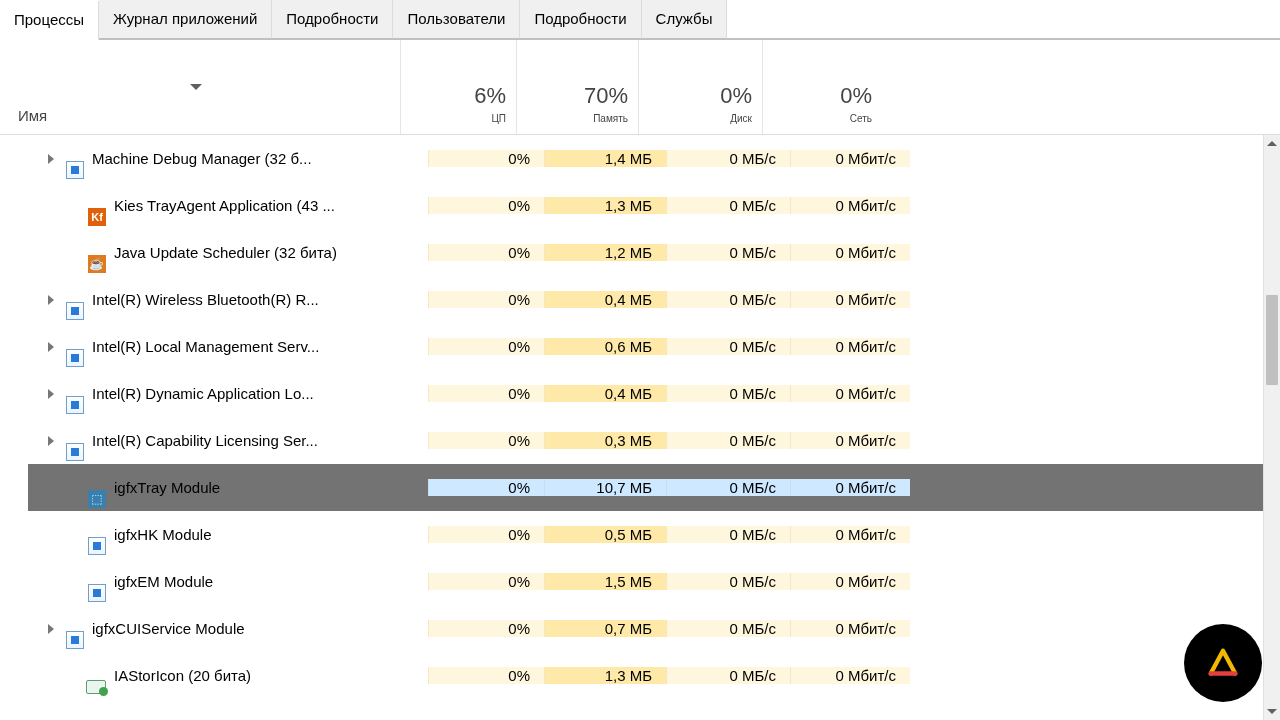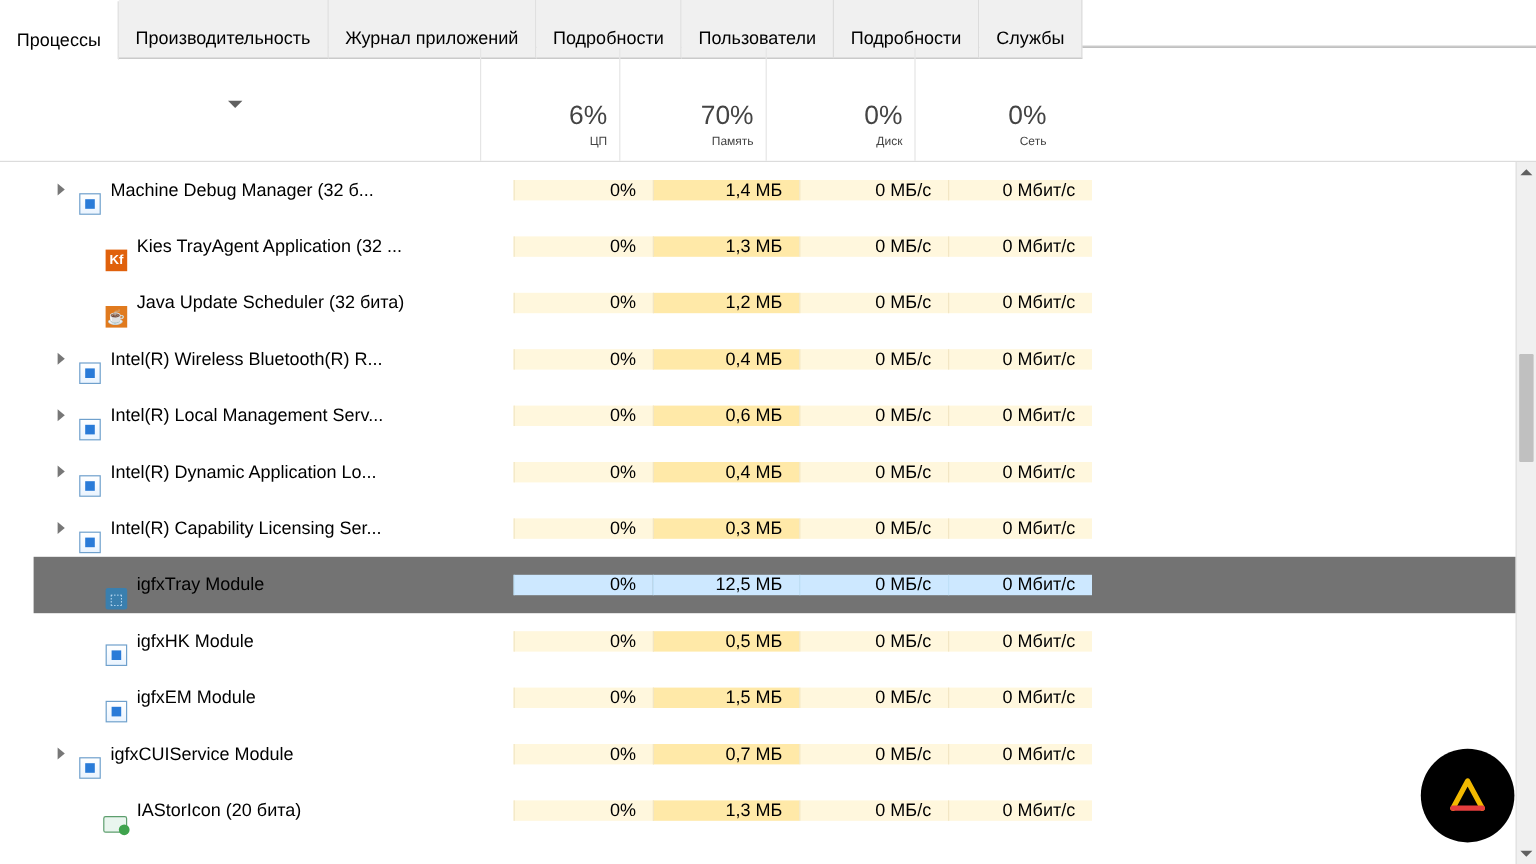--- a/index.html
+++ b/index.html
@@ -1,20 +1,20 @@
 <!DOCTYPE html>
 <html><head>
 <meta charset="utf-8">
 <style>
 * { margin: 0; padding: 0; box-sizing: border-box; }
 body { font-family: "Segoe UI", Tahoma, sans-serif; font-size: 15px; background: #fff; width: 1280px; height: 720px; overflow: hidden; position: relative; color: #000; }
 
 
 .tabs { display:flex; border-bottom:1px solid #c0c0c0; background:#fff; height:40px; }
-.tab { padding:24px 14px; border-right:1px solid #dcdcdc; background:#f0f0f0; border-bottom:1px solid #c0c0c0; cursor:default; user-select:none; white-space:nowrap; }
+.tab { padding:10px 14px; border-right:1px solid #dcdcdc; background:#f0f0f0; border-bottom:1px solid #c0c0c0; cursor:default; user-select:none; white-space:nowrap; }
 .tab.active { background:#fff; border-bottom:1px solid #fff; position:relative; top:1px; }
 .tabs-rest { flex:1; border-bottom:1px solid #c0c0c0; }
 
 
 .header { display:flex; height:95px; border-bottom:1px solid #dcdcdc; align-items:stretch; }
 .hcol { border-left:1px solid #e5e5e5; display:flex; flex-direction:column; justify-content:flex-end; padding:6px 10px 10px 10px; text-align:right; }
 .hcol .pct { font-size:22px; color:#444; margin-bottom:4px; }
 .hcol .lbl { font-size:10px; color:#444; }
 .hname { flex:0 0 400px; display:flex; flex-direction:column; justify-content:flex-end; padding:6px 10px 10px 18px; position:relative; }
 .hname .nmlbl { color:#444; }
@@ -63,32 +63,32 @@
 
 
 .brand { position:absolute; right:18px; bottom:18px; width:78px; height:78px; background:#000; border-radius:50%; display:flex; align-items:center; justify-content:center; }
 .brand svg { width:42px; height:42px; }
 </style>
 </head>
 <body>
 
 <div class="tabs" id="tabs-bar">
     <div class="tab active">Процессы</div>
-    <div class="tab">Производительность</div>
     <div class="tab">Журнал приложений</div>
     <div class="tab">Подробности</div>
     <div class="tab">Пользователи</div>
     <div class="tab">Подробности</div>
     <div class="tab">Службы</div>
     <div class="tabs-rest"></div>
   </div>
 
 <div class="header">
   <div class="hname">
     <span class="sortchev"></span>
+    <span class="nmlbl">Имя</span>
   </div>
   <div class="hcol wcol-cpu">
     <div class="pct">6%</div>
     <div class="lbl">ЦП</div>
   </div>
   <div class="hcol wcol-mem">
     <div class="pct">70%</div>
     <div class="lbl">Память</div>
   </div>
   <div class="hcol wcol-disk">
@@ -116,21 +116,21 @@
       <div class="ccell c-disk low">0 МБ/с</div>
       <div class="ccell c-net low">0 Мбит/с</div>
     </div>
     <div class="row">
       <div class="cname">
         <span class="cexp"></span>
         <span style="width: 22px; display: inline-block;"></span>
         <span class="cico">
           <span class="ico-kies">Kf</span>
         </span>
-        <span class="ctxt">Kies TrayAgent Application (32 ...</span>
+        <span class="ctxt">Kies TrayAgent Application (43 ...</span>
       </div>
       <div class="ccell c-cpu low">0%</div>
       <div class="ccell c-mem hi">1,3 МБ</div>
       <div class="ccell c-disk low">0 МБ/с</div>
       <div class="ccell c-net low">0 Мбит/с</div>
     </div>
     <div class="row">
       <div class="cname">
         <span class="cexp"></span>
         <span style="width: 22px; display: inline-block;"></span>
@@ -199,21 +199,21 @@
     <div class="row selected">
       <div class="cname">
         <span class="cexp"></span>
         <span style="width: 22px; display: inline-block;"></span>
         <span class="cico">
           <span class="ico-igfx"></span>
         </span>
         <span class="ctxt">igfxTray Module</span>
       </div>
       <div class="ccell c-cpu low">0%</div>
-      <div class="ccell c-mem hi">12,5 МБ</div>
+      <div class="ccell c-mem hi">10,7 МБ</div>
       <div class="ccell c-disk low">0 МБ/с</div>
       <div class="ccell c-net low">0 Мбит/с</div>
     </div>
     <div class="row">
       <div class="cname">
         <span class="cexp"></span>
         <span style="width: 22px; display: inline-block;"></span>
         <span class="cico">
           <span class="ico-app"></span>
         </span>

